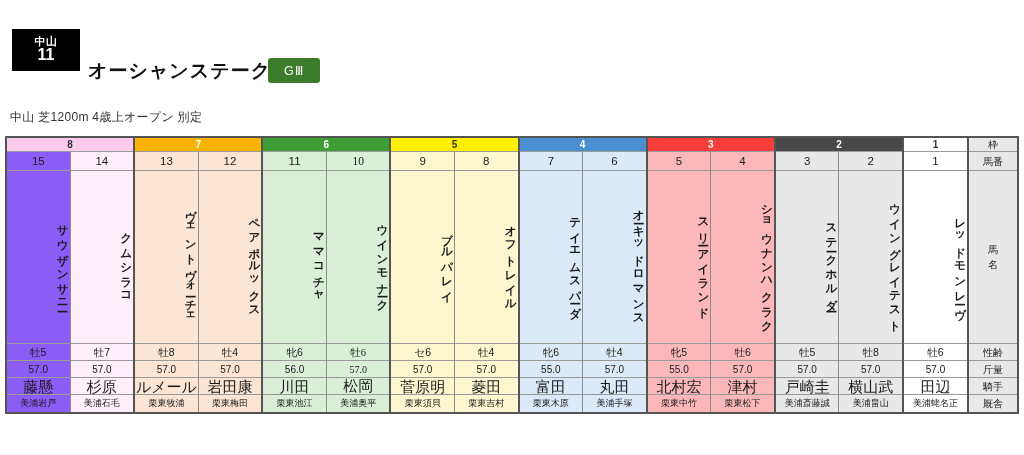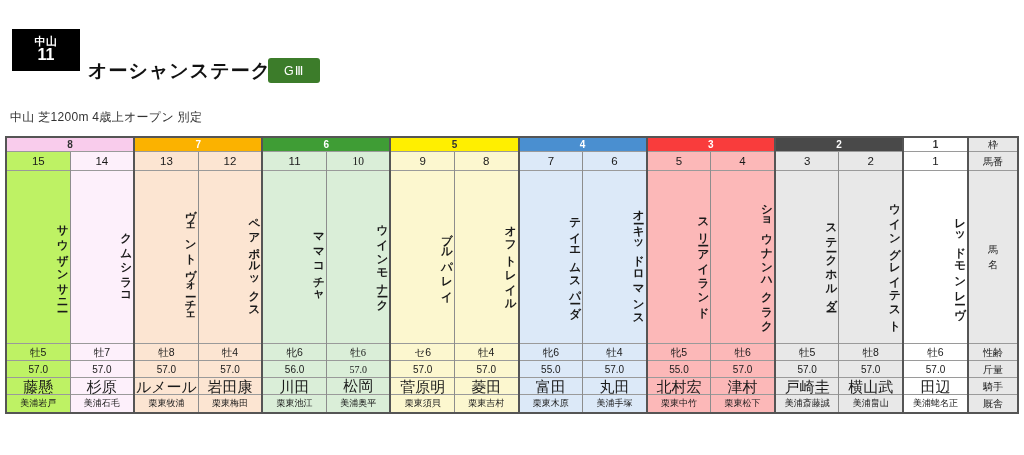--- a/index.html
+++ b/index.html
@@ -125,21 +125,21 @@
     <div class="grade-badge">GⅢ</div>
     <div class="race-conditions">中山 芝1200m 4歳上オープン 別定</div>
 
   </div>
 
   <div class="card">
     <div id="groups-host" style="display:flex;flex:1;">
         <div class="group" style="flex: 2 0 0px;">
           <div class="frame-head" style="background: rgb(249, 204, 236); color: rgb(51, 51, 51);">8</div>
           <div class="group-body">
-            <div class="horse-col" style="background: #bef264;">
+            <div class="horse-col" style="background: #8b5cf6;">
               <div class="cell c-num">15</div>
               <div class="cell c-name">サウザンサニー</div>
               <div class="cell c-sex">牡5</div>
               <div class="cell c-wt">57.0</div>
               <div class="cell c-jk">藤懸</div>
               <div class="cell c-tr">美浦岩戸</div>
             </div>
             <div class="horse-col" style="background: rgb(253, 240, 251);">
               <div class="cell c-num">14</div>
               <div class="cell c-name">クムシラコ</div>

